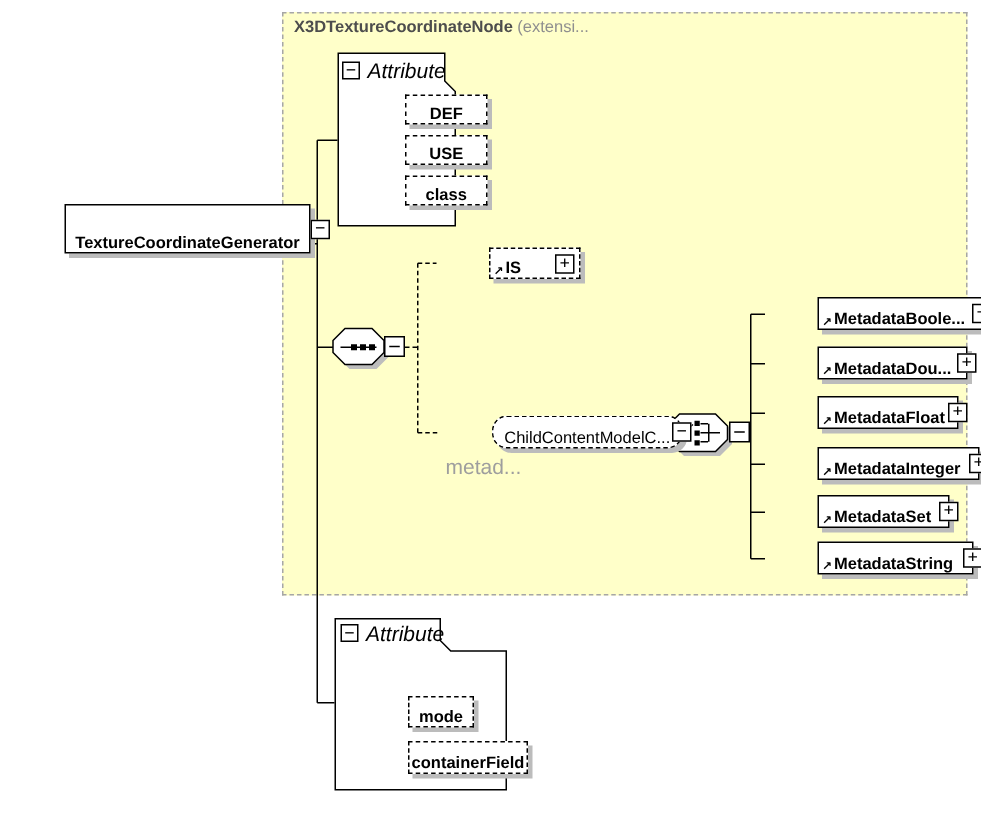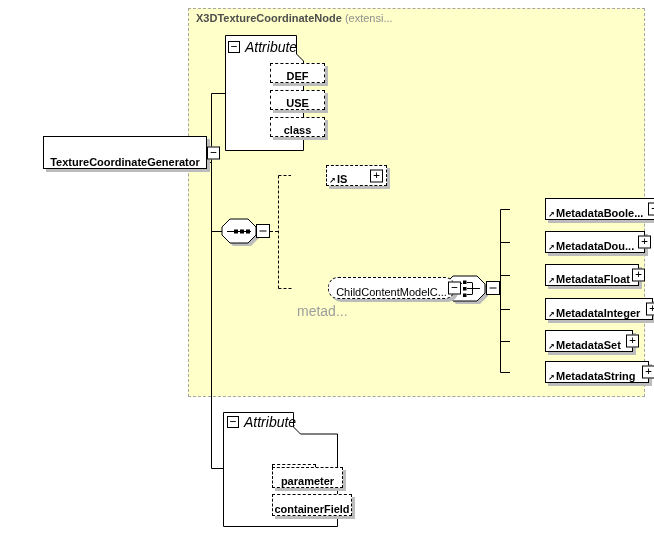--- a/index.html
+++ b/index.html
@@ -148,20 +148,17 @@
     <span class="toggle" style="right:-7px;">+</span>
   </div>
 
   <div class="attr-header" style="left:227px;top:414px;">
     <span class="toggle inline">−</span>
     <span class="attr-title">Attribute</span>
   </div>
   <div class="ebox dashed bold" style="left:237px;top:464px;width:44px;height:21px;">
     <span>mode</span>
   </div>
-  <div class="ebox dashed bold" style="left:237px;top:467px;width:71px;height:21px;">
-    <span>parameter</span>
-  </div>
   <div class="ebox dashed bold" style="left:237px;top:494px;width:80px;height:22px;">
     <span>containerField</span>
   </div>
 
 </div>
 
 </body></html>

